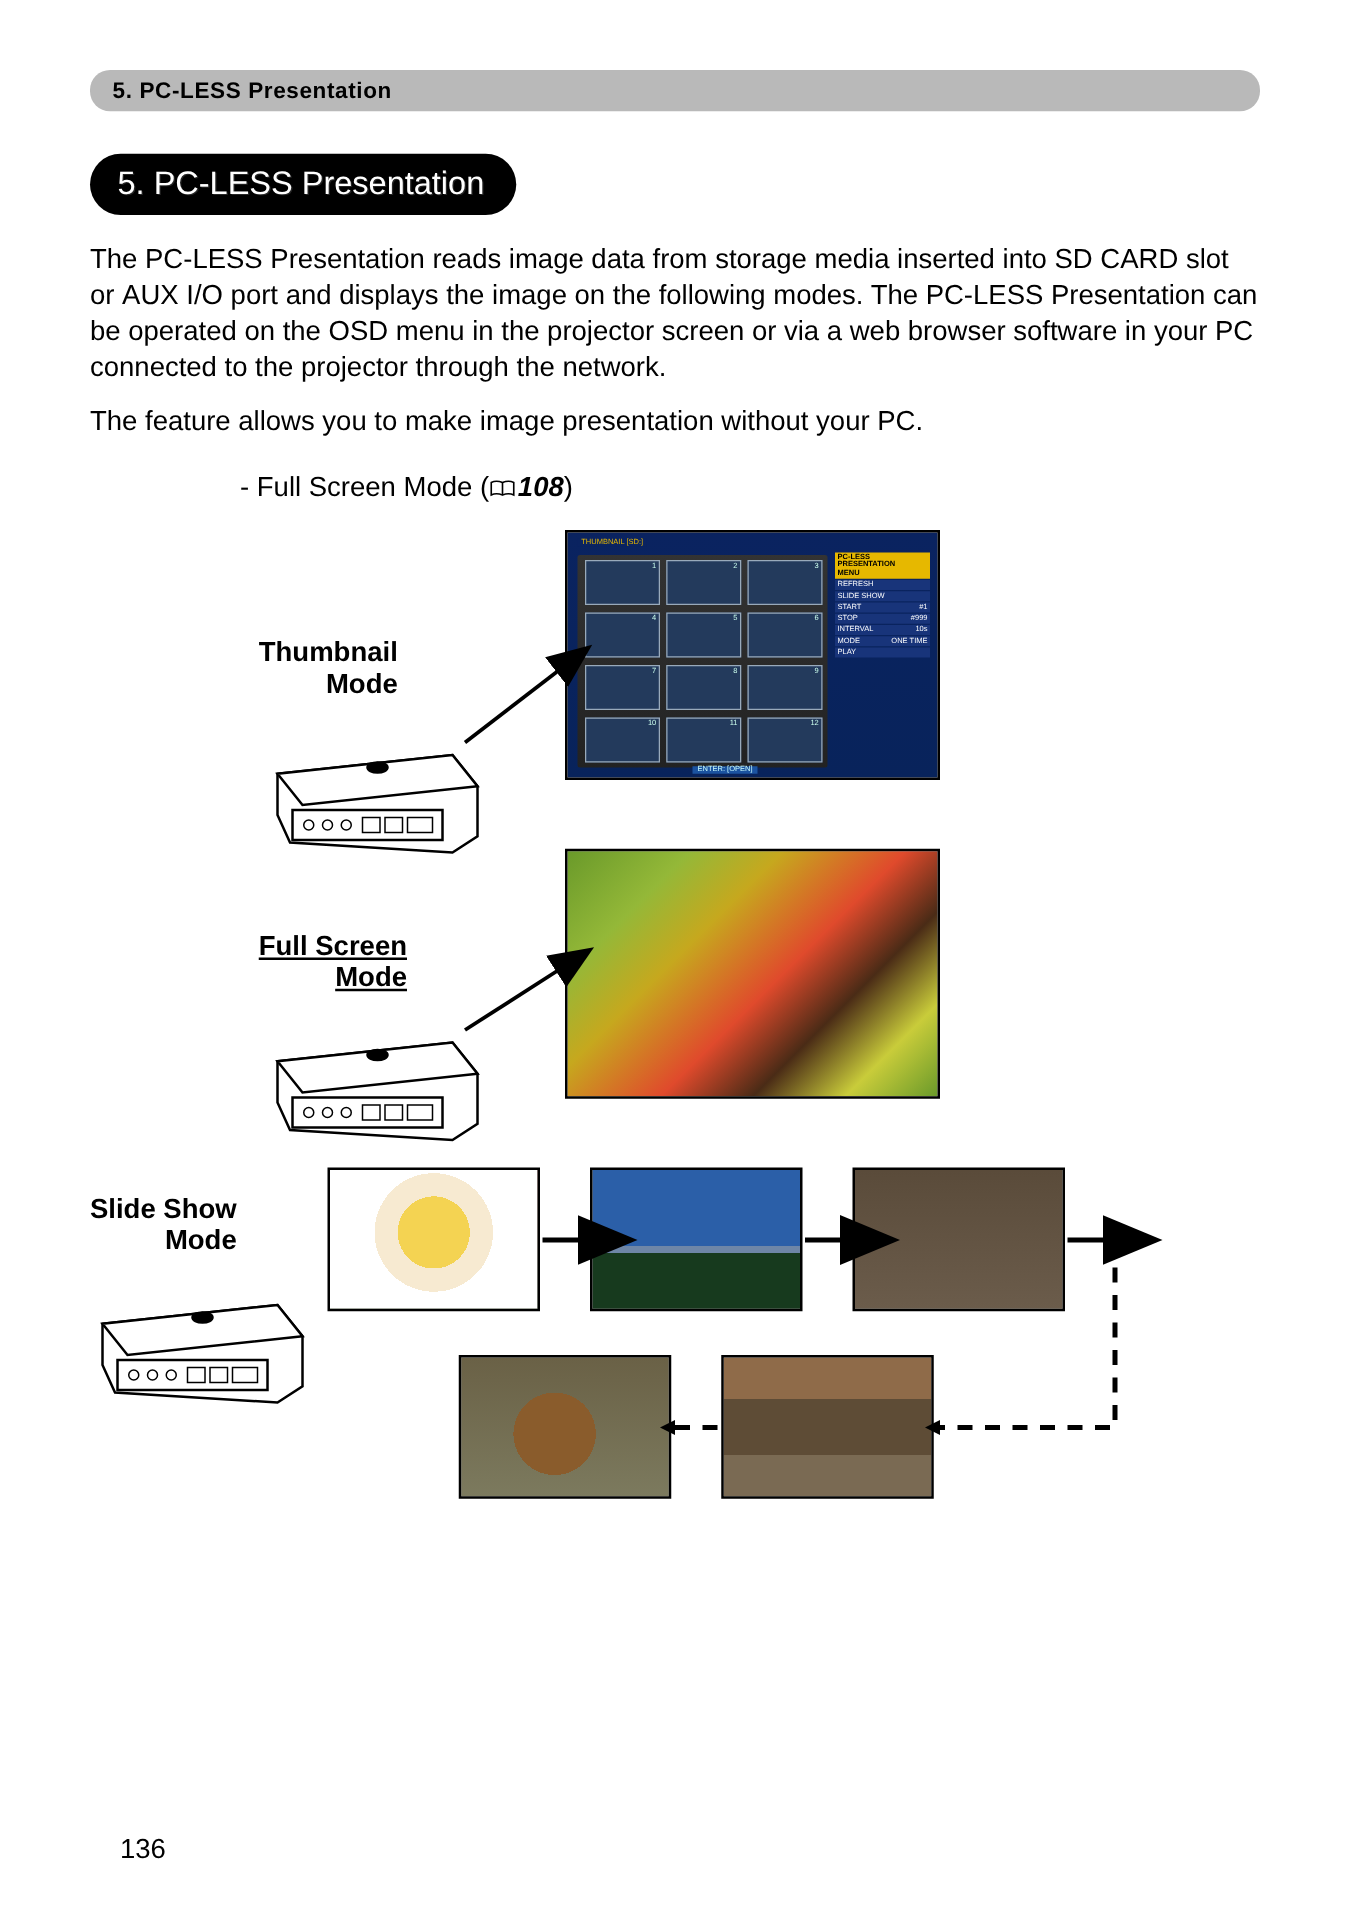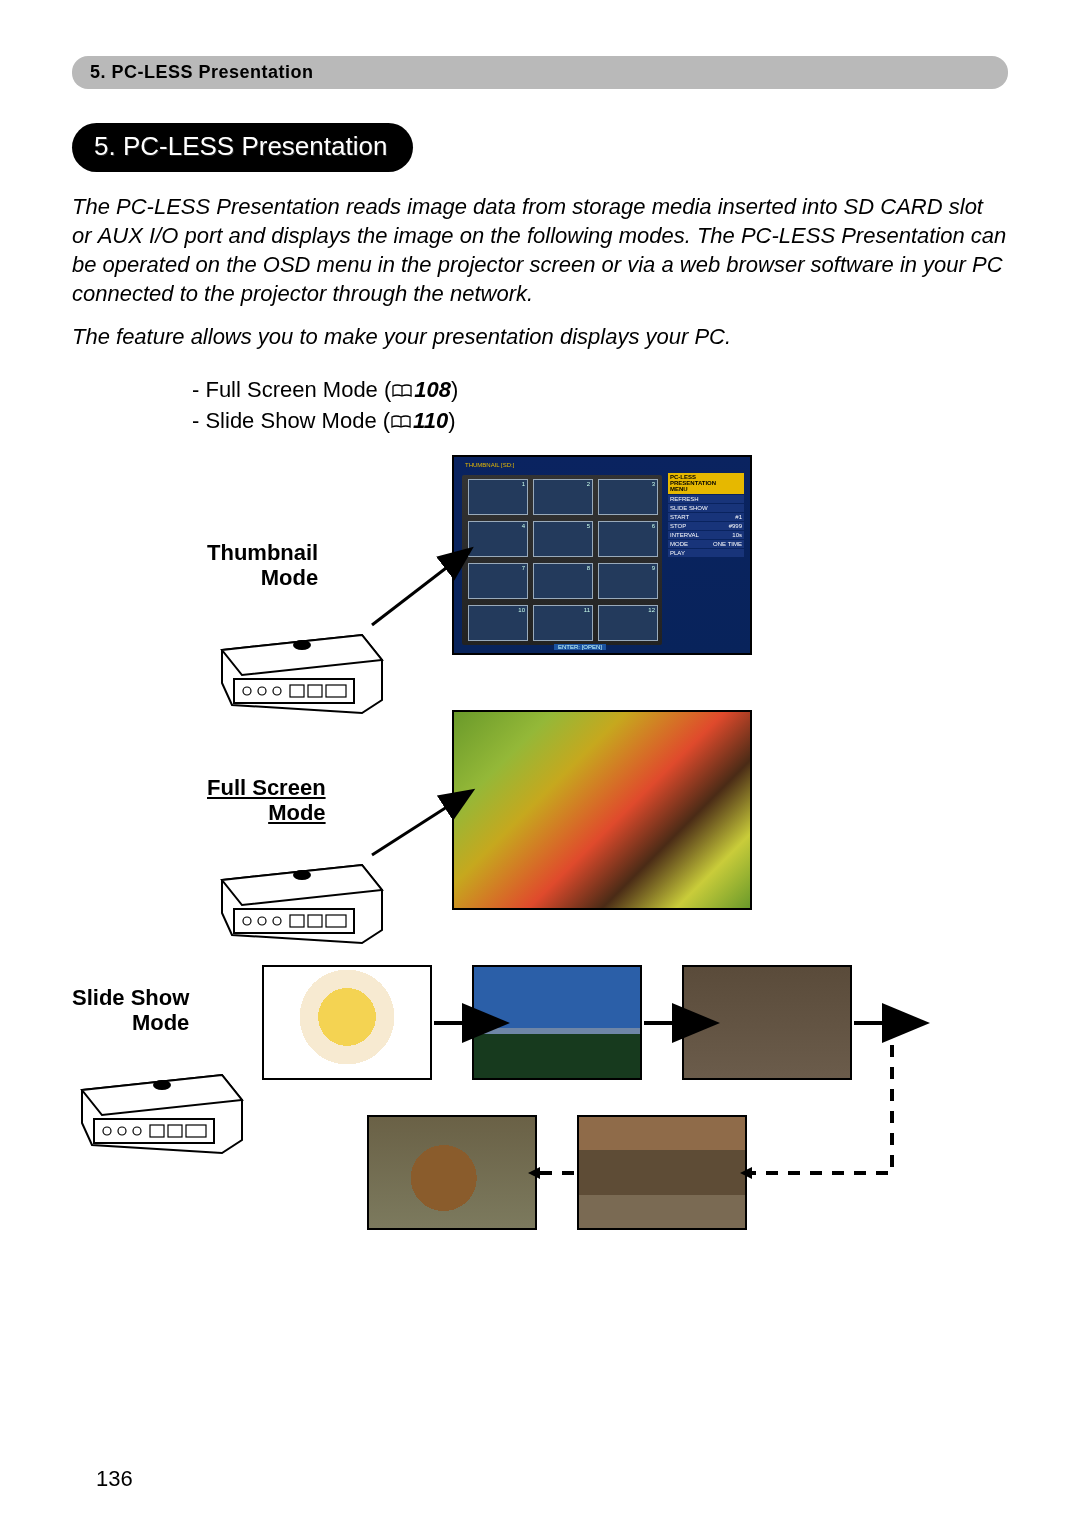--- a/index.html
+++ b/index.html
@@ -34,21 +34,21 @@
   }
 
   .section-heading {
     font-size: 30px;
     font-weight: 900;
     margin-bottom: 10px;
     font-family: "Arial Black", Arial, sans-serif;
     letter-spacing: 0;
   }
 
-  .body-text { font-size: 22px; line-height: 1.32; font-style: italic; }
+  .body-text { font-size: 22px; line-height: 1.32; }
   .body-text p { margin-bottom: 4px; }
   .body-text .p1 { margin-bottom: 2px; }
   .body-text .p2 { margin-top: 14px; margin-bottom: 24px; }
 
   .aux { font-family: Arial, sans-serif; font-weight: 400; }
 
   .mode-list { margin-left: 120px; font-size: 22px; line-height: 1.4; }
   .mode-list .row { white-space: nowrap; }
   .book-icon { display: inline-block; width: 20px; height: 14px; position: relative; vertical-align: -1px; margin: 0 2px 0 1px; }
   .book-icon svg { width: 20px; height: 14px; display: block; }
@@ -117,34 +117,30 @@
   
   <div class="chapter-pill">5. PC-LESS Presentation</div>
 
   
 
   
   <div class="body-text">
     <p class="p1">
       <span>The PC-LESS Presentation reads image data from storage media inserted into SD CARD slot or </span><span class="aux">AUX I/O</span><span> port and displays the image on the following modes. The PC-LESS Presentation can be operated on the OSD menu in the projector screen or via a web browser software in your PC connected to the projector through the network.</span>
     </p>
-    <p class="p2">The feature allows you to make your presentation displays your PC.</p>
+    <p class="p2">The feature allows you to make image presentation without your PC.</p>
   </div>
 
   
   <div class="mode-list">
 
     <div class="row">- Full Screen Mode <span class="open">(</span><span class="book-icon"><svg viewBox="0 0 20 14">
             <path d="M1 2 Q5 0 10 2 Q15 0 19 2 V12 Q15 10 10 12 Q5 10 1 12 Z" fill="none" stroke="#000" stroke-width="1.3"></path>
             <line x1="10" y1="2" x2="10" y2="12" stroke="#000" stroke-width="1.3"></line>
           </svg></span><span class="page-ref">108</span><span class="close">)</span></div>
-    <div class="row">- Slide Show Mode <span class="open">(</span><span class="book-icon"><svg viewBox="0 0 20 14">
-            <path d="M1 2 Q5 0 10 2 Q15 0 19 2 V12 Q15 10 10 12 Q5 10 1 12 Z" fill="none" stroke="#000" stroke-width="1.3"></path>
-            <line x1="10" y1="2" x2="10" y2="12" stroke="#000" stroke-width="1.3"></line>
-          </svg></span><span class="page-ref">110</span><span class="close">)</span></div>
   </div>
 
   
   <div class="diagram">
 
     <div class="label" style="left:135px; top:85px;">
         <div>Thumbnail</div>
         <div>Mode</div>
       </div>
     <div class="label" style="left:135px; top:320px;text-decoration:underline;">

